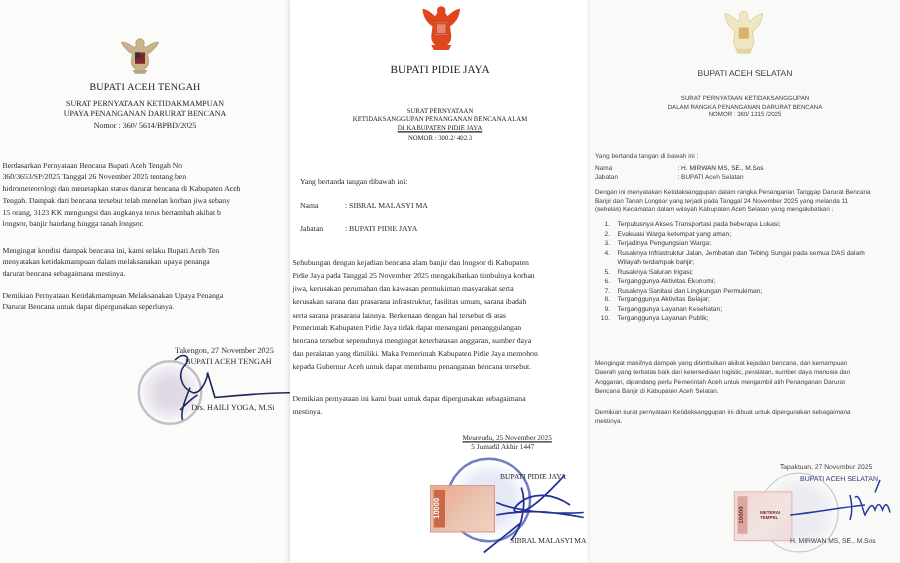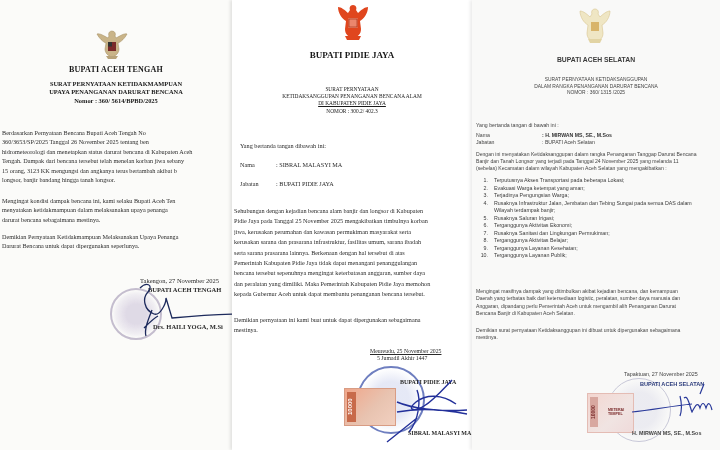--- a/index.html
+++ b/index.html
@@ -1,24 +1,24 @@
 <!DOCTYPE html>
 <html><head>
 <meta charset="utf-8">
 <style>
   html,body{margin:0;padding:0;}
   body{width:720px;height:450px;overflow:hidden;background:#f4f4f2;position:relative;font-family:"Liberation Serif",serif;color:#1a1a1a;}
   .doc{position:absolute;top:0;height:450px;overflow:hidden;background:#fbfbfa;}
-  #doc1{left:0;width:232px;background:#fbfbf9;}
+  #doc1{left:0;width:232px;background:#fbfbf9;padding-left:23px;}
   #doc2{left:232px;width:240px;background:#ffffff;box-shadow:-2px 0 3px rgba(0,0,0,0.10);}
   #doc3{left:472px;width:248px;background:#f9f9f8;box-shadow:-2px 0 3px rgba(0,0,0,0.08);}
   .emblem{position:absolute;}
   .center{position:absolute;text-align:center;white-space:nowrap;}
   .txt{position:absolute;white-space:nowrap;font-size:6.3px;line-height:9.4px;color:#2a2a2a;}
-  .bold{font-weight:bold;}
+  .bold{font-weight:normal;}
   .para{position:absolute;font-size:6.2px;line-height:9.4px;text-align:justify;color:#2c2c2c;}
   .para .ln{display:block;white-space:nowrap;overflow:hidden;}
   .sans{font-family:"Liberation Sans",sans-serif;}
   .list{position:absolute;font-family:"Liberation Sans",sans-serif;font-size:5.3px;line-height:7.5px;color:#3a3a3a;}
   .list .li{white-space:nowrap;}
   .list .num{display:inline-block;width:16px;text-align:right;margin-right:6px;}
   .stamp{position:absolute;border-radius:50%;}
   .meterai{position:absolute;}
   .sig{position:absolute;}
 </style>

